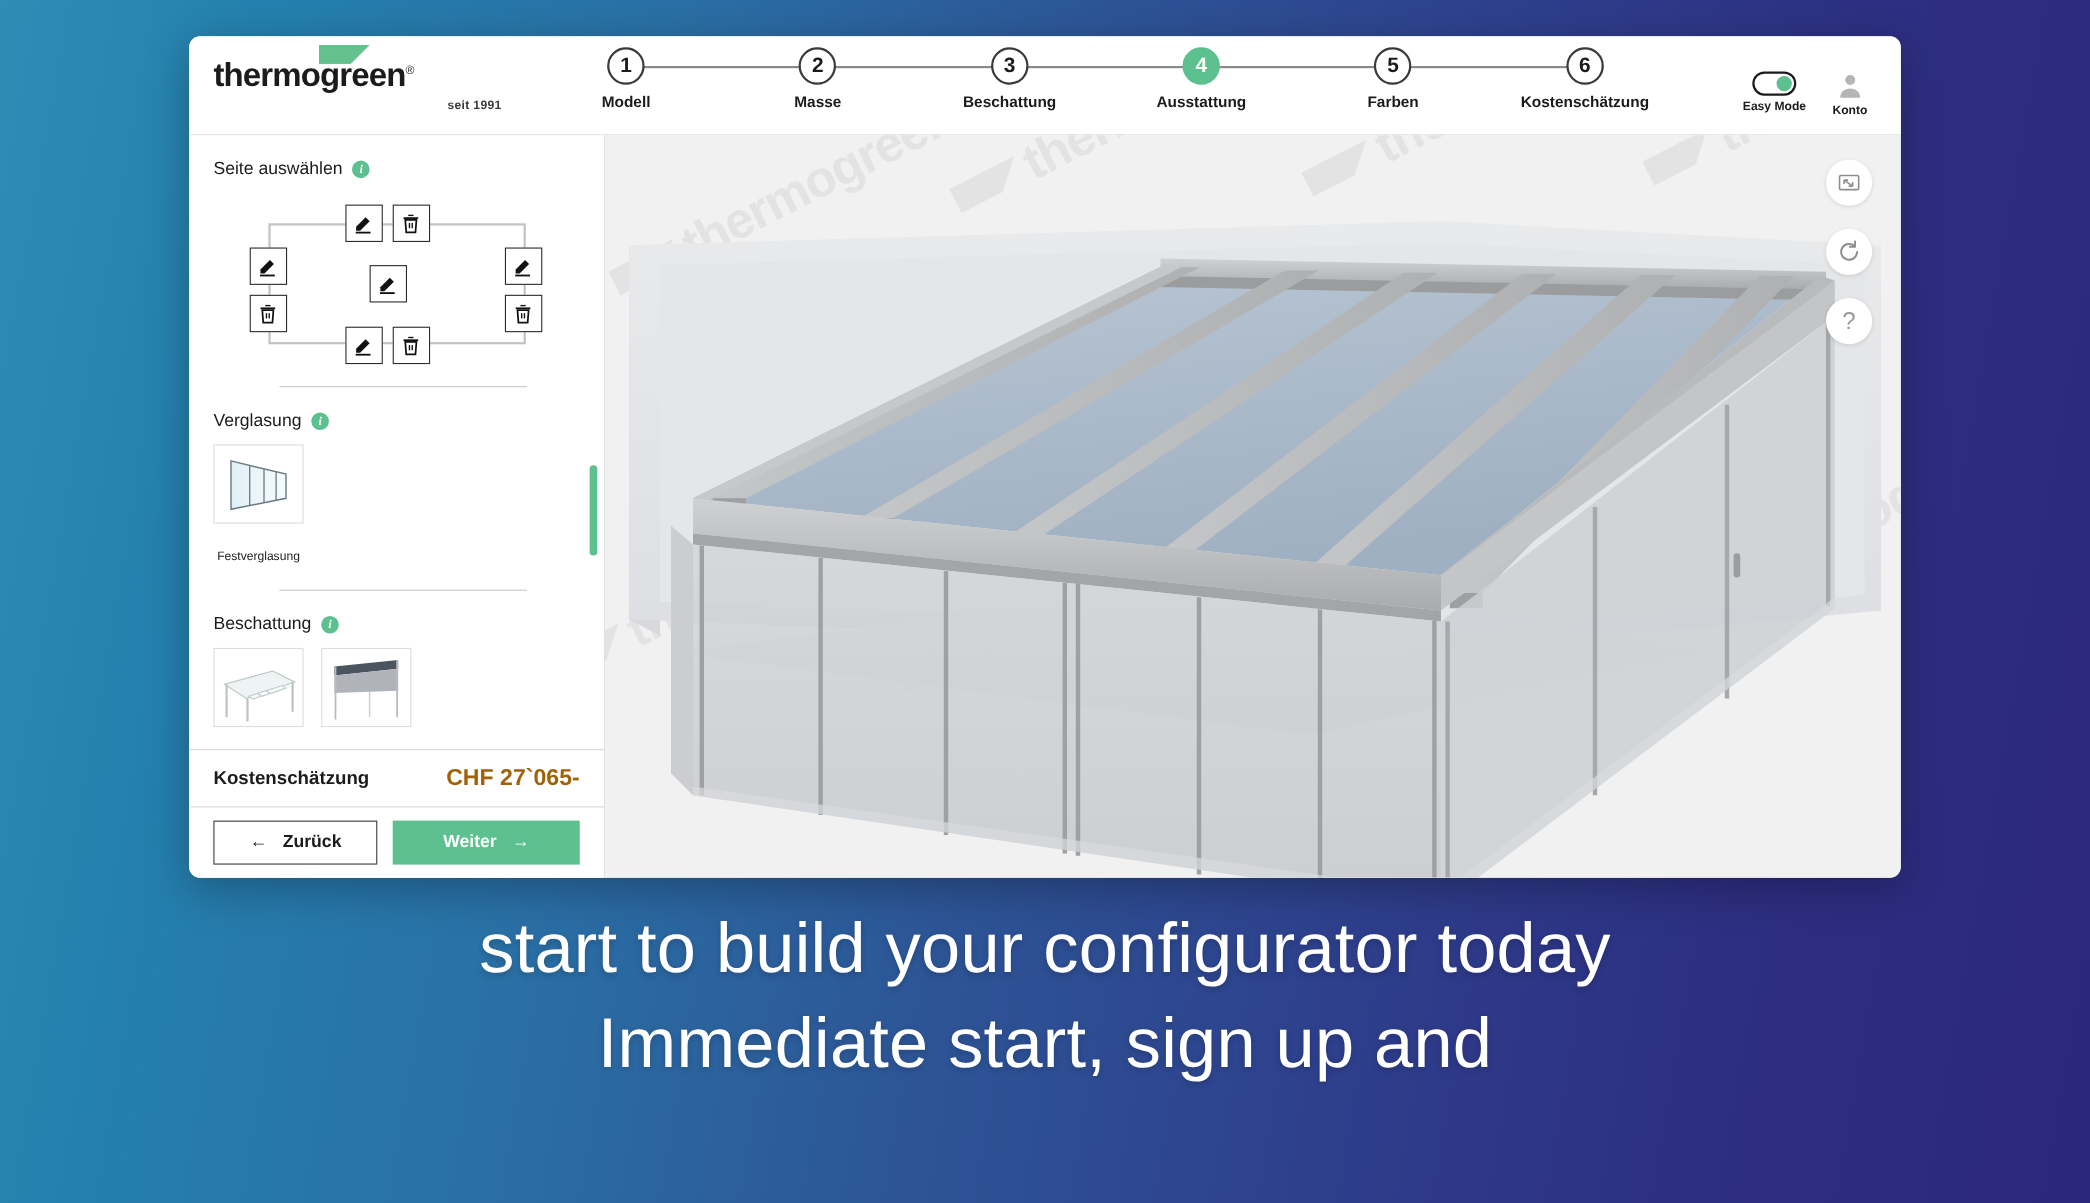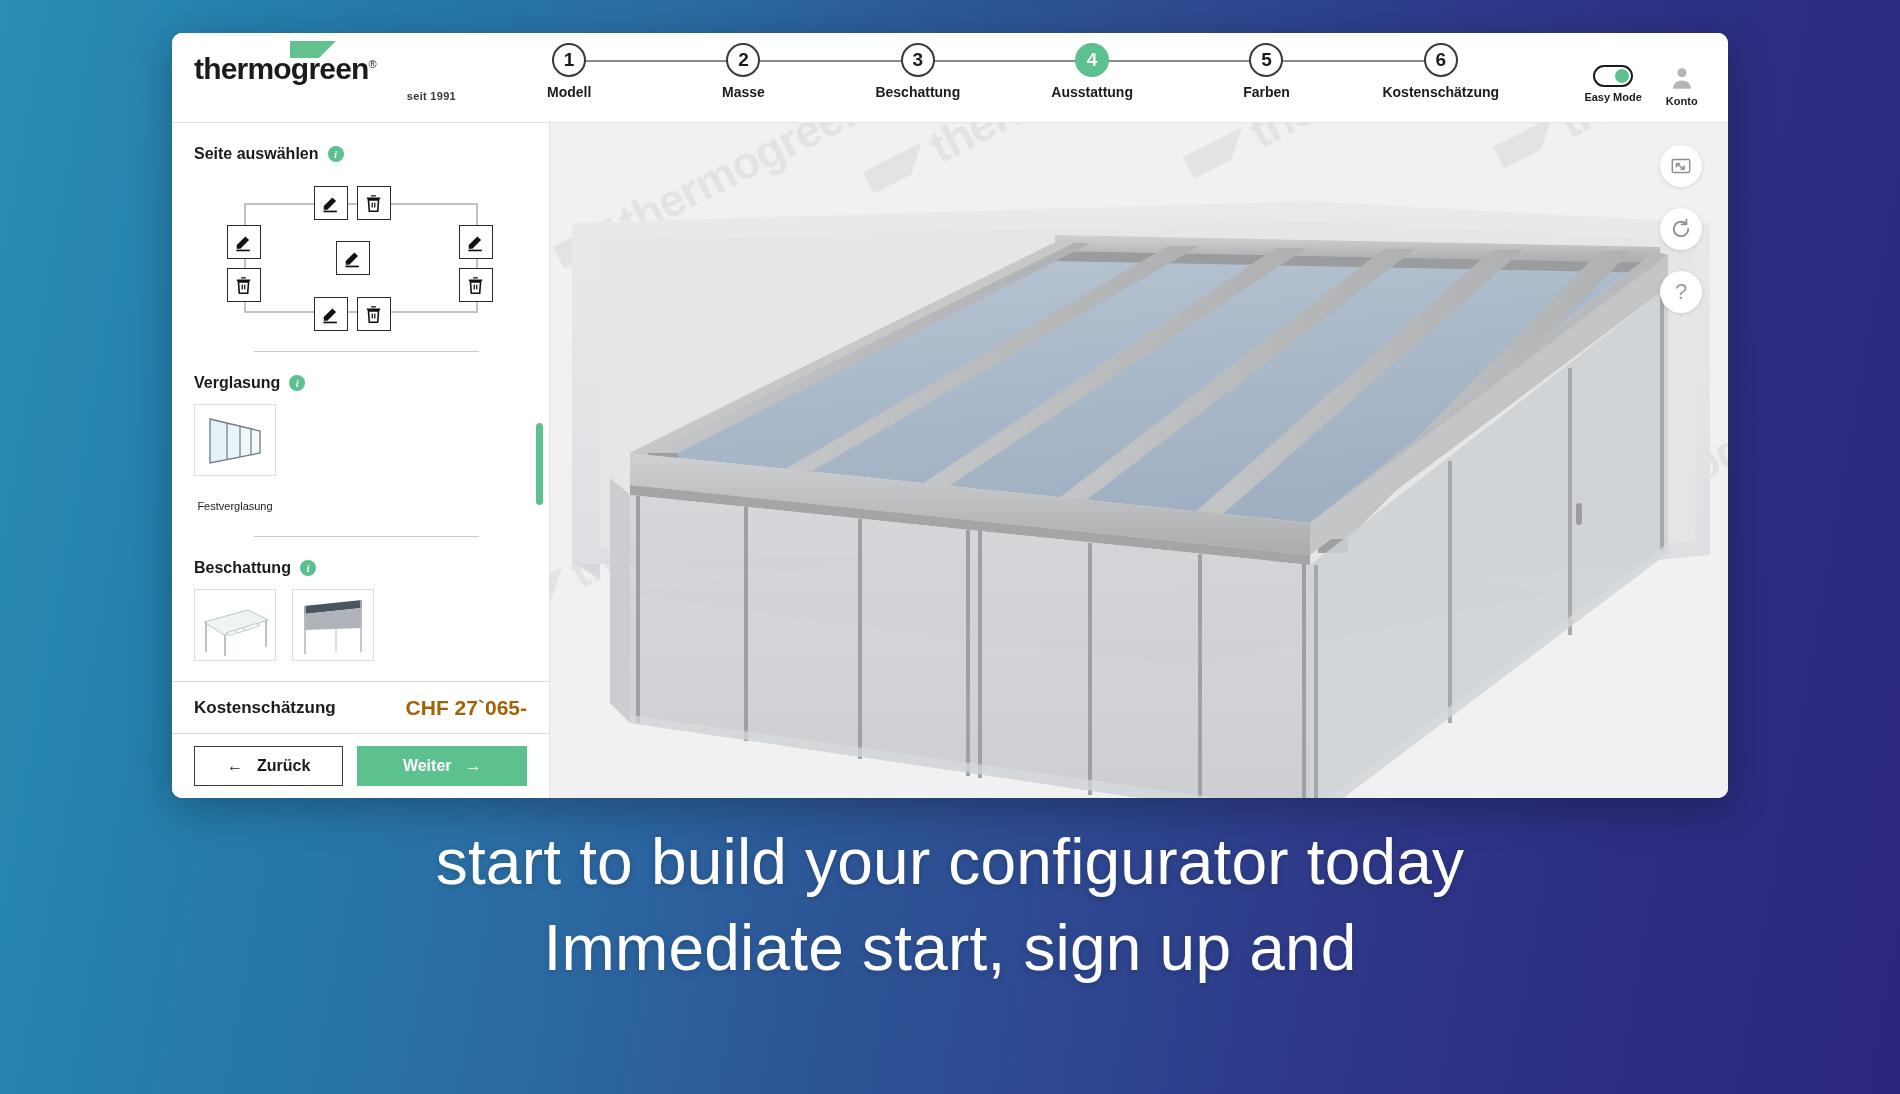--- a/index.html
+++ b/index.html
@@ -132,21 +132,21 @@
     min-height: 0;
   }
   #sidebar-scroll {
     flex: 1 1 auto; overflow: hidden; position: relative; padding: 0 0 0 0;
   }
   .section { padding: 0 22px; }
   .section-title-row {
     display: flex; align-items: center; gap: 9px;
     margin-top: 22px; margin-bottom: 4px;
   }
-  .section-title { font-size: 16px; font-weight: bold; color: #1b1b1b; }
+  .section-title { font-size: 16px; font-weight: normal; color: #1b1b1b; }
   .info-icon {
     width: 16px; height: 16px; border-radius: 50%;
     background: #5cc08f; color: #fff;
     font-size: 11px; font-weight: bold; font-style: italic;
     display: flex; align-items: center; justify-content: center;
     font-family: "Liberation Serif", serif;
   }
   .divider { height: 1px; background: #c9c9c9; margin: 20px 48px 0 60px; }
 
   

